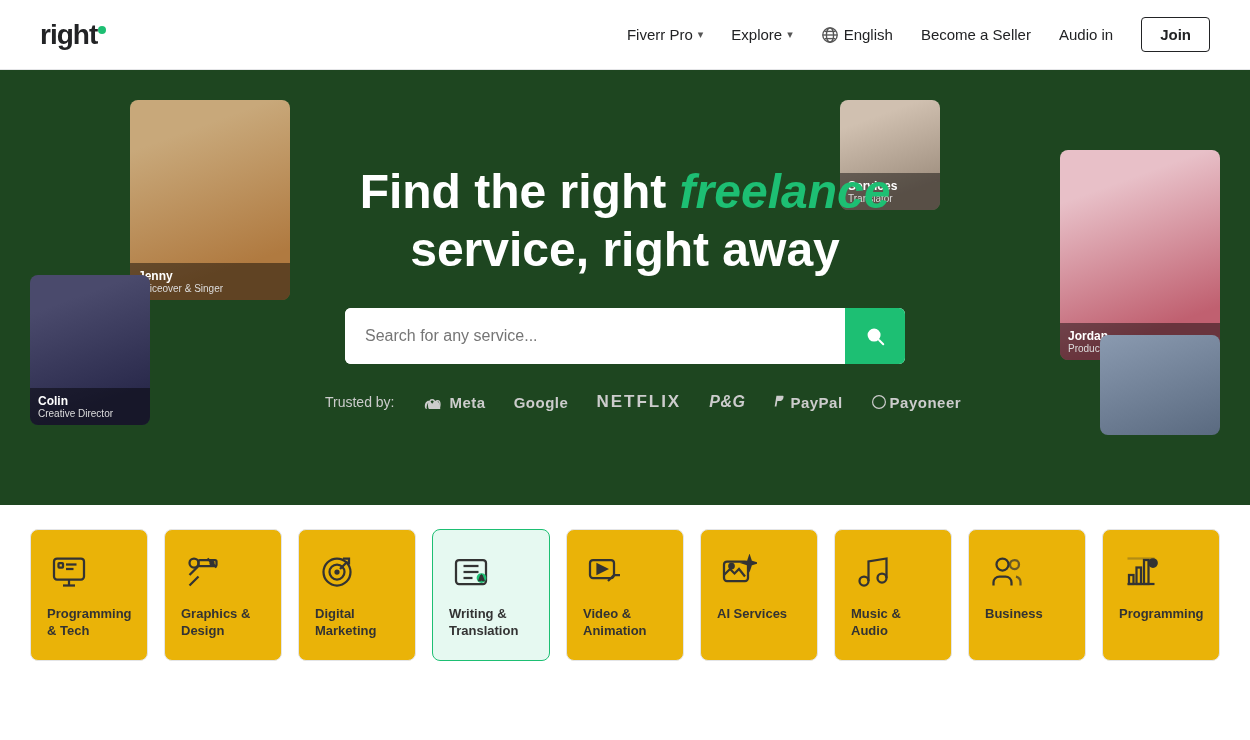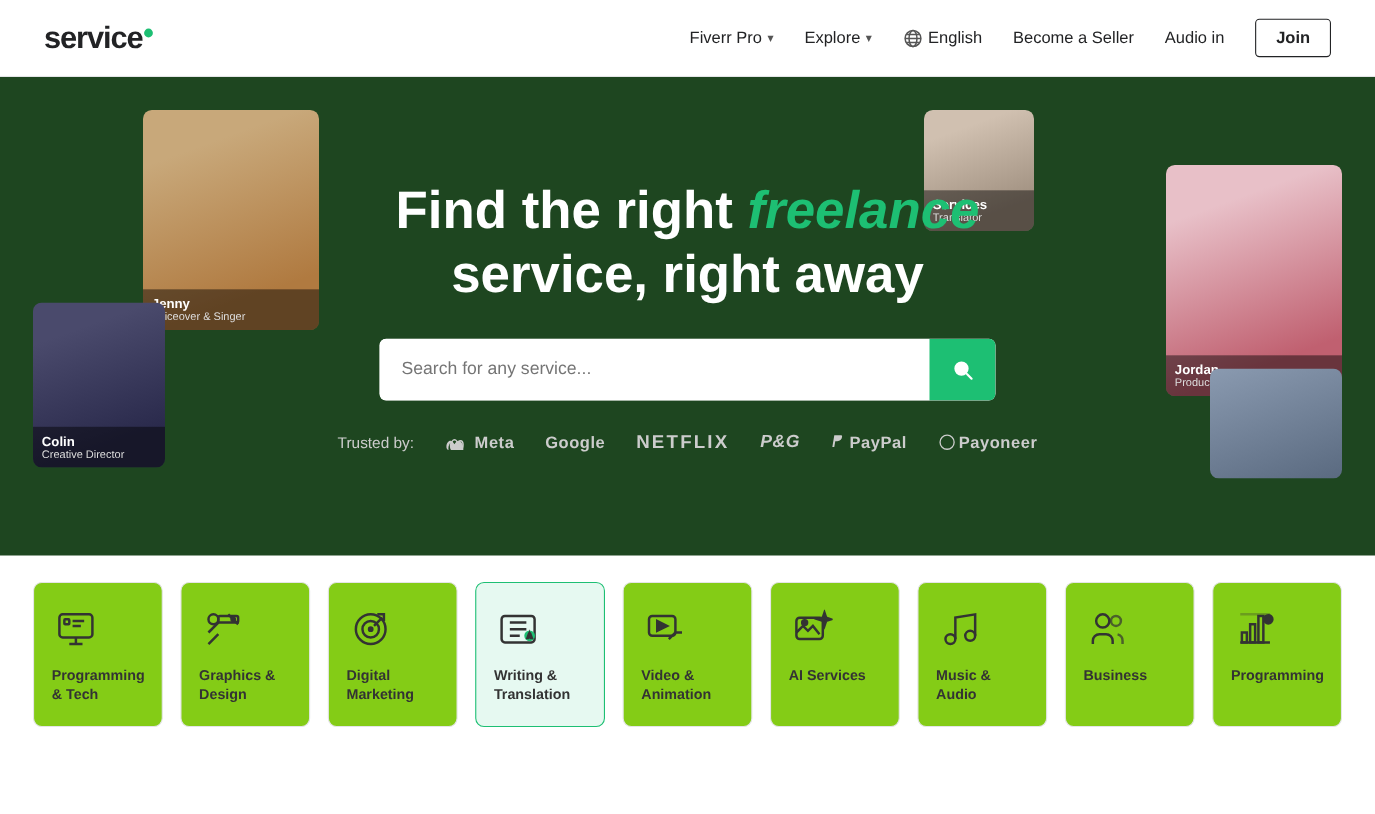--- a/index.html
+++ b/index.html
@@ -135,21 +135,20 @@
       display: flex;
       align-items: center;
       justify-content: center;
     }
     .search-btn svg { fill: #fff; }
 
     .trusted-bar {
       display: flex;
       align-items: center;
       gap: 28px;
-      justify-content: center;
       margin-top: 4px;
     }
     .trusted-label {
       font-size: 14px;
       color: #ccc;
       white-space: nowrap;
     }
     .trusted-logos {
       display: flex;
       align-items: center;
@@ -266,21 +265,21 @@
       min-width: 0;
       border: 1px solid #e4e5e7;
       border-radius: 8px;
       padding: 20px 16px;
       cursor: pointer;
       transition: box-shadow 0.2s;
       display: flex;
       flex-direction: column;
       align-items: flex-start;
       gap: 12px;
-      background: #84cc16;
+      background: #eab308;
     }
     .category-card.active {
       background: #e6f9f1;
       border-color: #1dbf73;
     }
     .cat-icon {
       width: 44px;
       height: 44px;
       display: flex;
       align-items: center;
@@ -298,21 +297,21 @@
       font-weight: 600;
       color: #333;
       line-height: 1.3;
     }
   </style>
 </head>
 <body>
 
 <header>
   <div class="logo">
-    <span>service</span>
+    <span>right</span>
       <span class="logo-dot"></span>
   </div>
   <nav>
     <div class="nav-item">
       <span>Fiverr Pro</span>
       <span class="chevron">▾</span>
     </div>
     <div class="nav-item">
       <span>Explore</span>
       <span class="chevron">▾</span>

